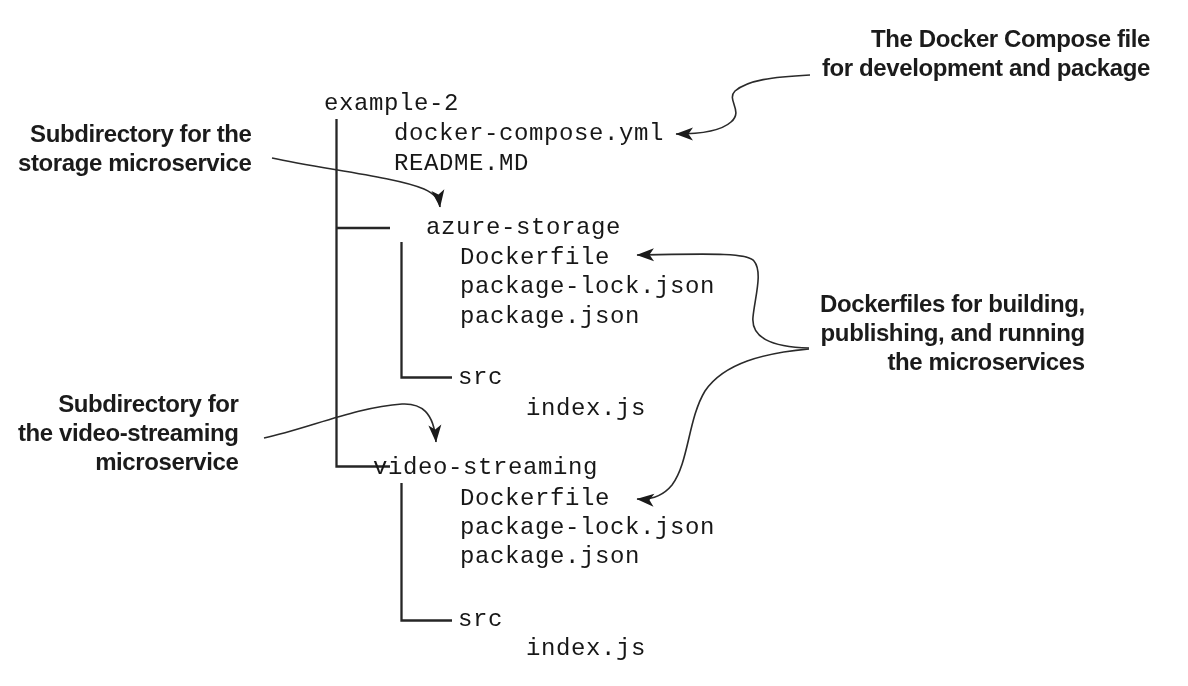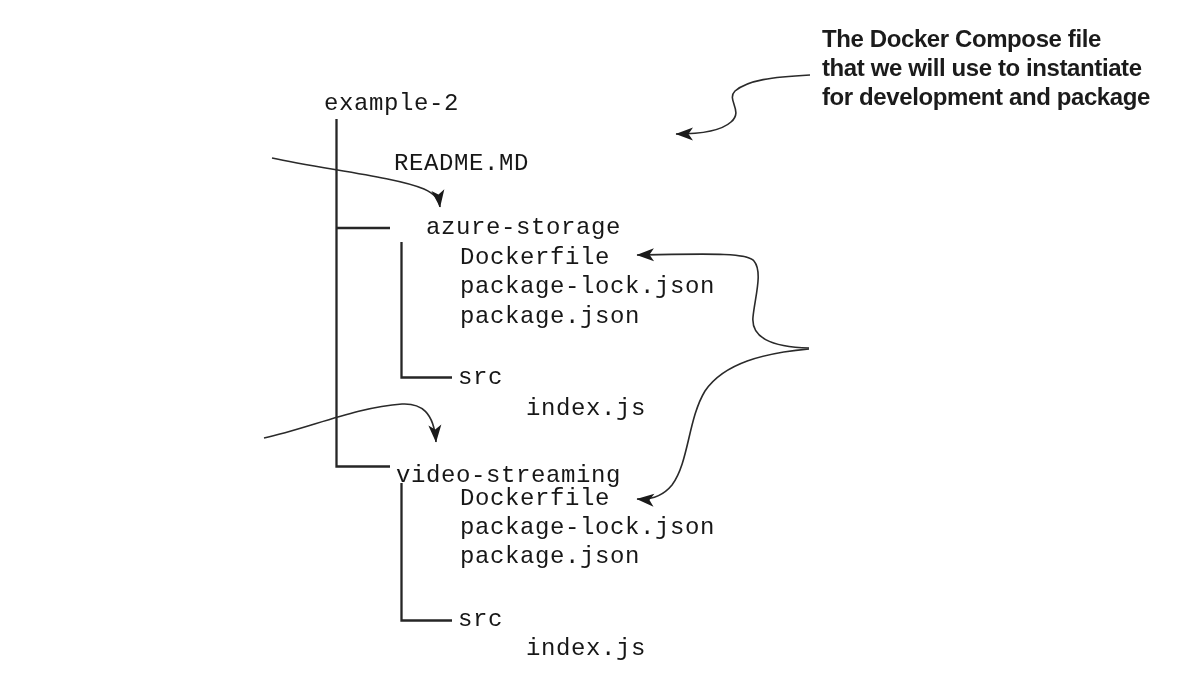--- a/index.html
+++ b/index.html
@@ -27,34 +27,35 @@
   }
   .r1  { left: 324px; top:  89px; }
   .r2  { left: 394px; top: 119px; }
   .r3  { left: 394px; top: 149px; text-align: right; }
   .r4  { left: 395px; top: 213px; margin-left: 31px; }
   .r5  { left: 460px; top: 243px; }
   .r6  { left: 460px; top: 272px; }
   .r7  { left: 460px; top: 302px; }
   .r8  { left: 458px; top: 363px; }
   .r9  { left: 526px; top: 394px; }
-  .r10 { left: 396px; top: 453px; margin-top: 8px; }
+  .r10 { left: 373px; top: 453px; }
   .r11 { left: 460px; top: 484px; }
   .r12 { left: 460px; top: 513px; }
   .r13 { left: 460px; top: 542px; }
   .r14 { left: 458px; top: 605px; }
   .r15 { left: 526px; top: 634px; }
   .note {
     position: absolute;
     font-family: "Liberation Sans", "DejaVu Sans", sans-serif;
     font-weight: 700;
     font-size: 24px;
     line-height: 29px;
     letter-spacing: -0.4px;
     color: #1b1b1b;
+    text-align: right;
   }
   .note div { white-space: pre; }
   #note-docker-compose { left: 822px; top:  24px; }
   #note-storage        { left:  18px; top: 119px; }
   #note-video          { left:  18px; top: 389px; }
   #note-dockerfiles    { left: 820px; top: 289px; }
   .tree-line {
     fill: none;
     stroke: #262626;
     stroke-width: 2.3;
@@ -84,36 +85,50 @@
     <path class="tree-line" d="M401.5,483 L401.5,620.5 L452,620.5"></path>
 
     <path class="connector" marker-end="url(#ah)" d="M810,75 C772,77 748,80 735,91 C726,100 744,111 731,122 C721,131 702,134 676,134"></path>
     <path class="connector" marker-end="url(#ah)" d="M272,158 C322,169 396,177 424,189 C435,194 439,199 440,207"></path>
     <path class="connector" marker-end="url(#ah)" d="M264,438 C307,429 356,407 402,404 C421,403 434,412 436,442"></path>
     <path class="connector" marker-end="url(#ah)" d="M809,348 C770,347 751,337 753,317 C755,297 763,272 754,261 C747,252 702,254 637,255"></path>
     <path class="connector" marker-end="url(#ah)" d="M809,349 C764,353 724,363 705,391 C688,419 689,462 672,485 C663,496 651,500 637,499"></path>
   </svg>
 
   <div class="tree-row r1">example-2</div>
+  <div class="tree-row r2">docker-compose.yml</div>
   <div class="tree-row r3">README.MD</div>
   <div class="tree-row r4">azure-storage</div>
   <div class="tree-row r5">Dockerfile</div>
   <div class="tree-row r6">package-lock.json</div>
   <div class="tree-row r7">package.json</div>
   <div class="tree-row r8">src</div>
   <div class="tree-row r9">index.js</div>
   <div class="tree-row r10">video-streaming</div>
   <div class="tree-row r11">Dockerfile</div>
   <div class="tree-row r12">package-lock.json</div>
   <div class="tree-row r13">package.json</div>
   <div class="tree-row r14">src</div>
   <div class="tree-row r15">index.js</div>
 
   <div class="note" id="note-docker-compose">
     <div>The Docker Compose file</div>
-    <div>that we will use to instantiate</div>
     <div>for development and package</div>
   </div>
 
+  <div class="note" id="note-storage">
+    <div>Subdirectory for the</div>
+    <div>storage microservice</div>
+  </div>
 
+  <div class="note" id="note-video">
+    <div>Subdirectory for</div>
+    <div>the video-streaming</div>
+    <div>microservice</div>
+  </div>
 
+  <div class="note" id="note-dockerfiles">
+    <div>Dockerfiles for building,</div>
+    <div>publishing, and running</div>
+    <div>the microservices</div>
+  </div>
 
 </div>
 
 </body></html>

